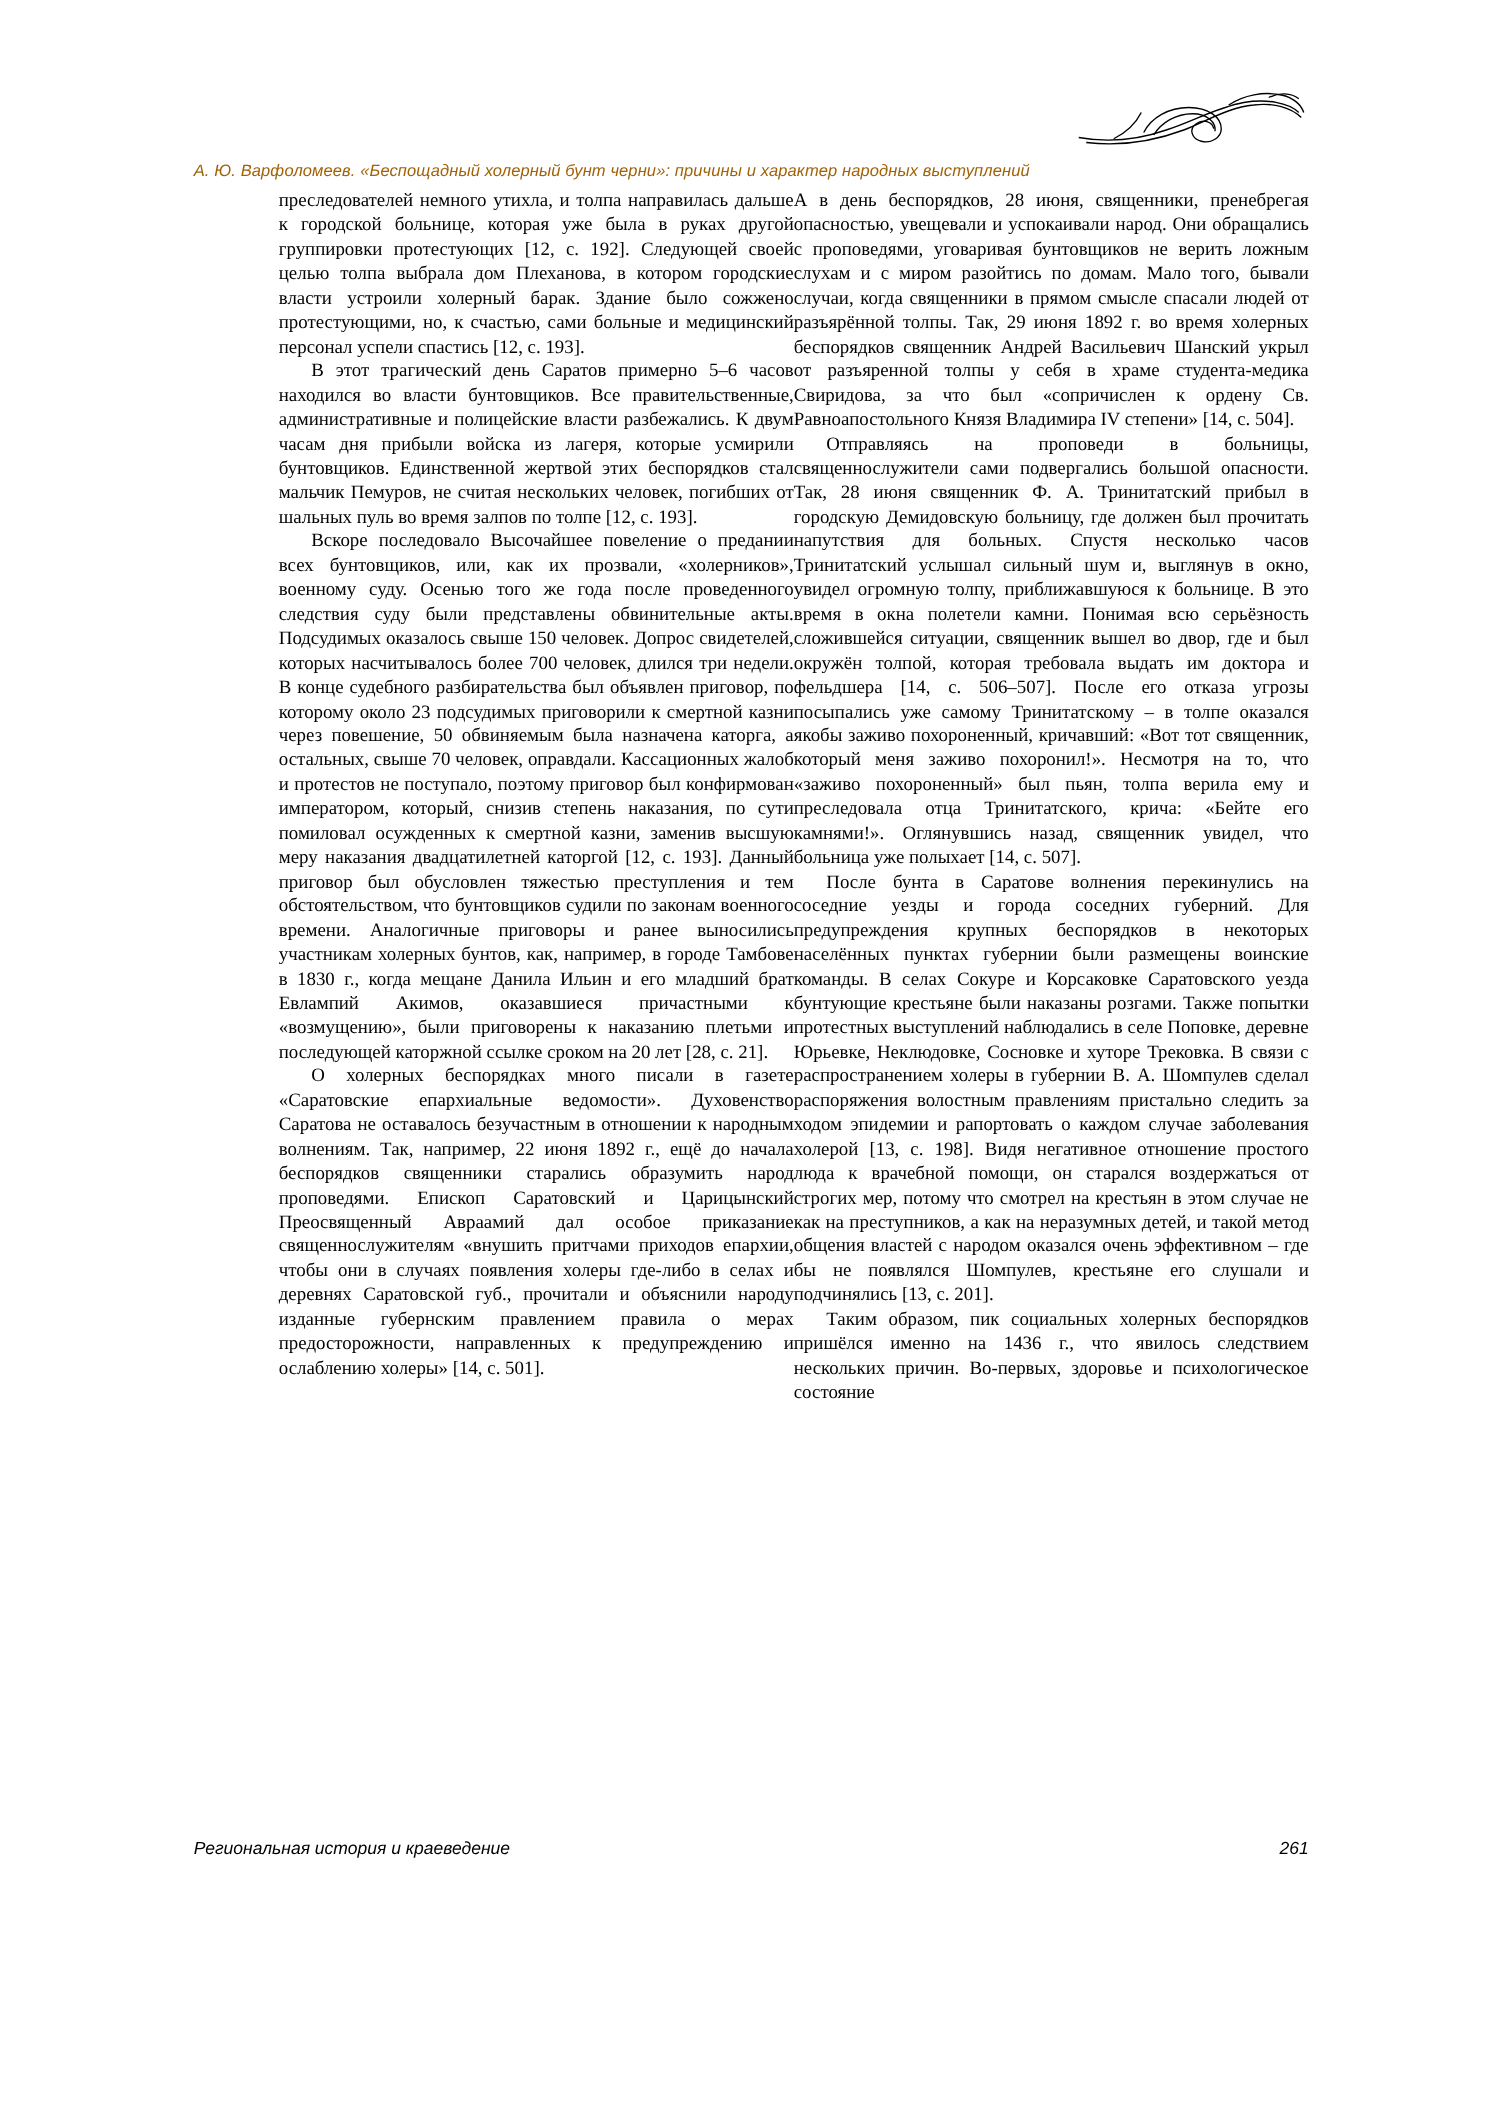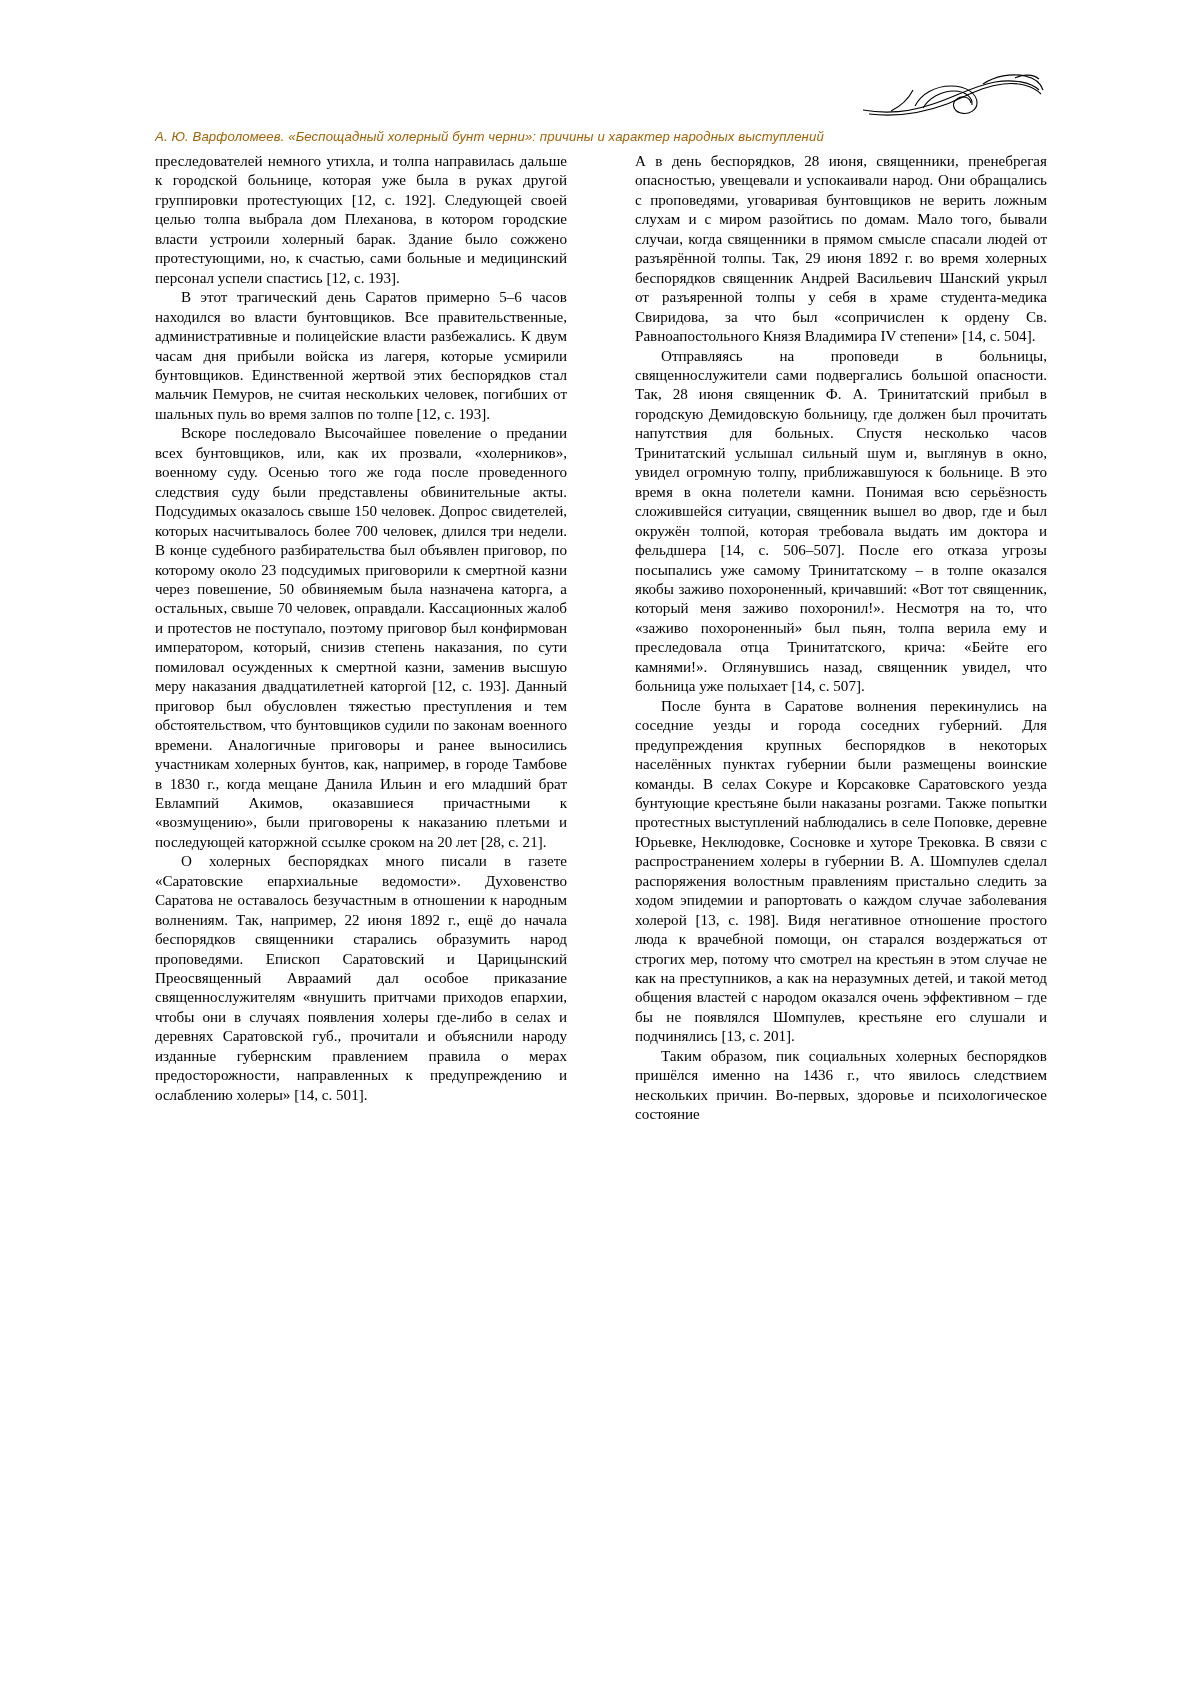--- a/index.html
+++ b/index.html
@@ -53,21 +53,21 @@
   }
 
   
   .columns {
     position: absolute;
     left: 155px;
     top: 152px;
     width: 892px;
     height: 1290px;
     display: flex;
-    justify-content: space-between;
+    justify-content: flex-end;
   }
   .col {
     width: 412px;
     font-size: 15.1px;
     line-height: 19.45px;
     text-align: justify;
     text-justify: inter-word;
     hyphens: manual;
   }
   .col p {
@@ -130,14 +130,18 @@
 
     <div class="col">
       <p class="noindent">А в день беспорядков, 28 июня, священники, пренебрегая опасностью, увещевали и успокаивали народ. Они обращались с проповедями, уговаривая бунтовщиков не верить ложным слухам и с миром разойтись по домам. Мало того, бывали случаи, когда священники в прямом смысле спасали людей от разъярённой толпы. Так, 29 июня 1892 г. во время холерных беспорядков священник Андрей Васильевич Шанский укрыл от разъяренной толпы у себя в храме студента-медика Свиридова, за что был «сопричислен к ордену Св. Равноапостольного Князя Владимира IV степени» [14, с. 504].</p>
       <p>Отправляясь на проповеди в больницы, священнослужители сами подвергались большой опасности. Так, 28 июня священник Ф. А. Тринитатский прибыл в городскую Демидовскую больницу, где должен был прочитать напутствия для больных. Спустя несколько часов Тринитатский услышал сильный шум и, выглянув в окно, увидел огромную толпу, приближавшуюся к больнице. В это время в окна полетели камни. Понимая всю серьёзность сложившейся ситуации, священник вышел во двор, где и был окружён толпой, которая требовала выдать им доктора и фельдшера [14, с. 506–507]. После его отказа угрозы посыпались уже самому Тринитатскому – в толпе оказался якобы заживо похороненный, кричавший: «Вот тот священник, который меня заживо похоронил!». Несмотря на то, что «заживо похороненный» был пьян, толпа верила ему и преследовала отца Тринитатского, крича: «Бейте его камнями!». Оглянувшись назад, священник увидел, что больница уже полыхает [14, с. 507].</p>
       <p>После бунта в Саратове волнения перекинулись на соседние уезды и города соседних губерний. Для предупреждения крупных беспорядков в некоторых населённых пунктах губернии были размещены воинские команды. В селах Сокуре и Корсаковке Саратовского уезда бунтующие крестьяне были наказаны розгами. Также попытки протестных выступлений наблюдались в селе Поповке, деревне Юрьевке, Неклюдовке, Сосновке и хуторе Трековка. В связи с распространением холеры в губернии В. А. Шомпулев сделал распоряжения волостным правлениям пристально следить за ходом эпидемии и рапортовать о каждом случае заболевания холерой [13, с. 198]. Видя негативное отношение простого люда к врачебной помощи, он старался воздержаться от строгих мер, потому что смотрел на крестьян в этом случае не как на преступников, а как на неразумных детей, и такой метод общения властей с народом оказался очень эффективном – где бы не появлялся Шомпулев, крестьяне его слушали и подчинялись [13, с. 201].</p>
       <p>Таким образом, пик социальных холерных беспорядков пришёлся именно на 1436 г., что явилось следствием нескольких причин. Во-первых, здоровье и психологическое состояние</p>
     </div>
 
   </div>
 
+  <div class="footer">
+    <div class="footer-left">Региональная история и краеведение</div>
+    <div class="footer-right">261</div>
+  </div>
 
 </div>
 
 </body></html>

